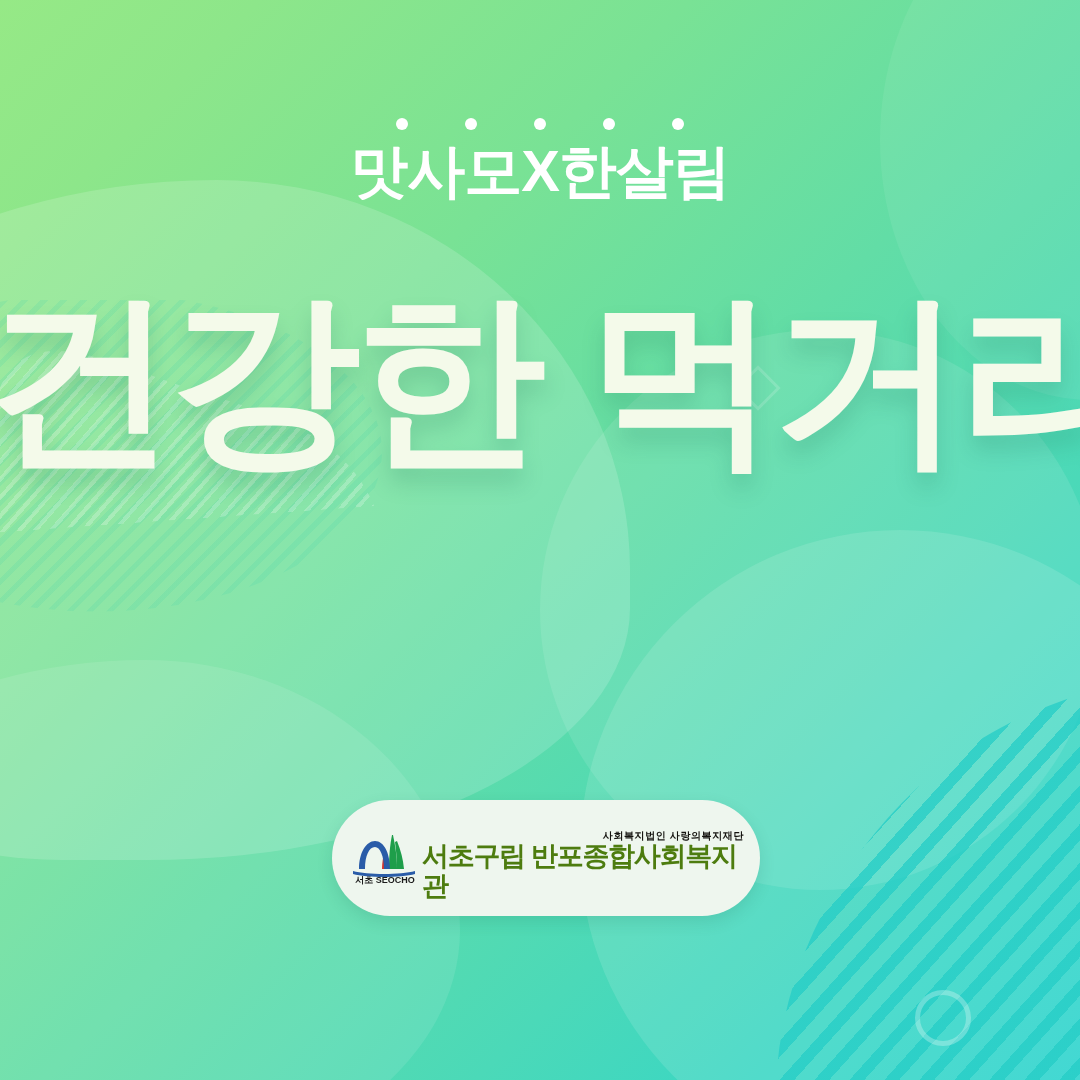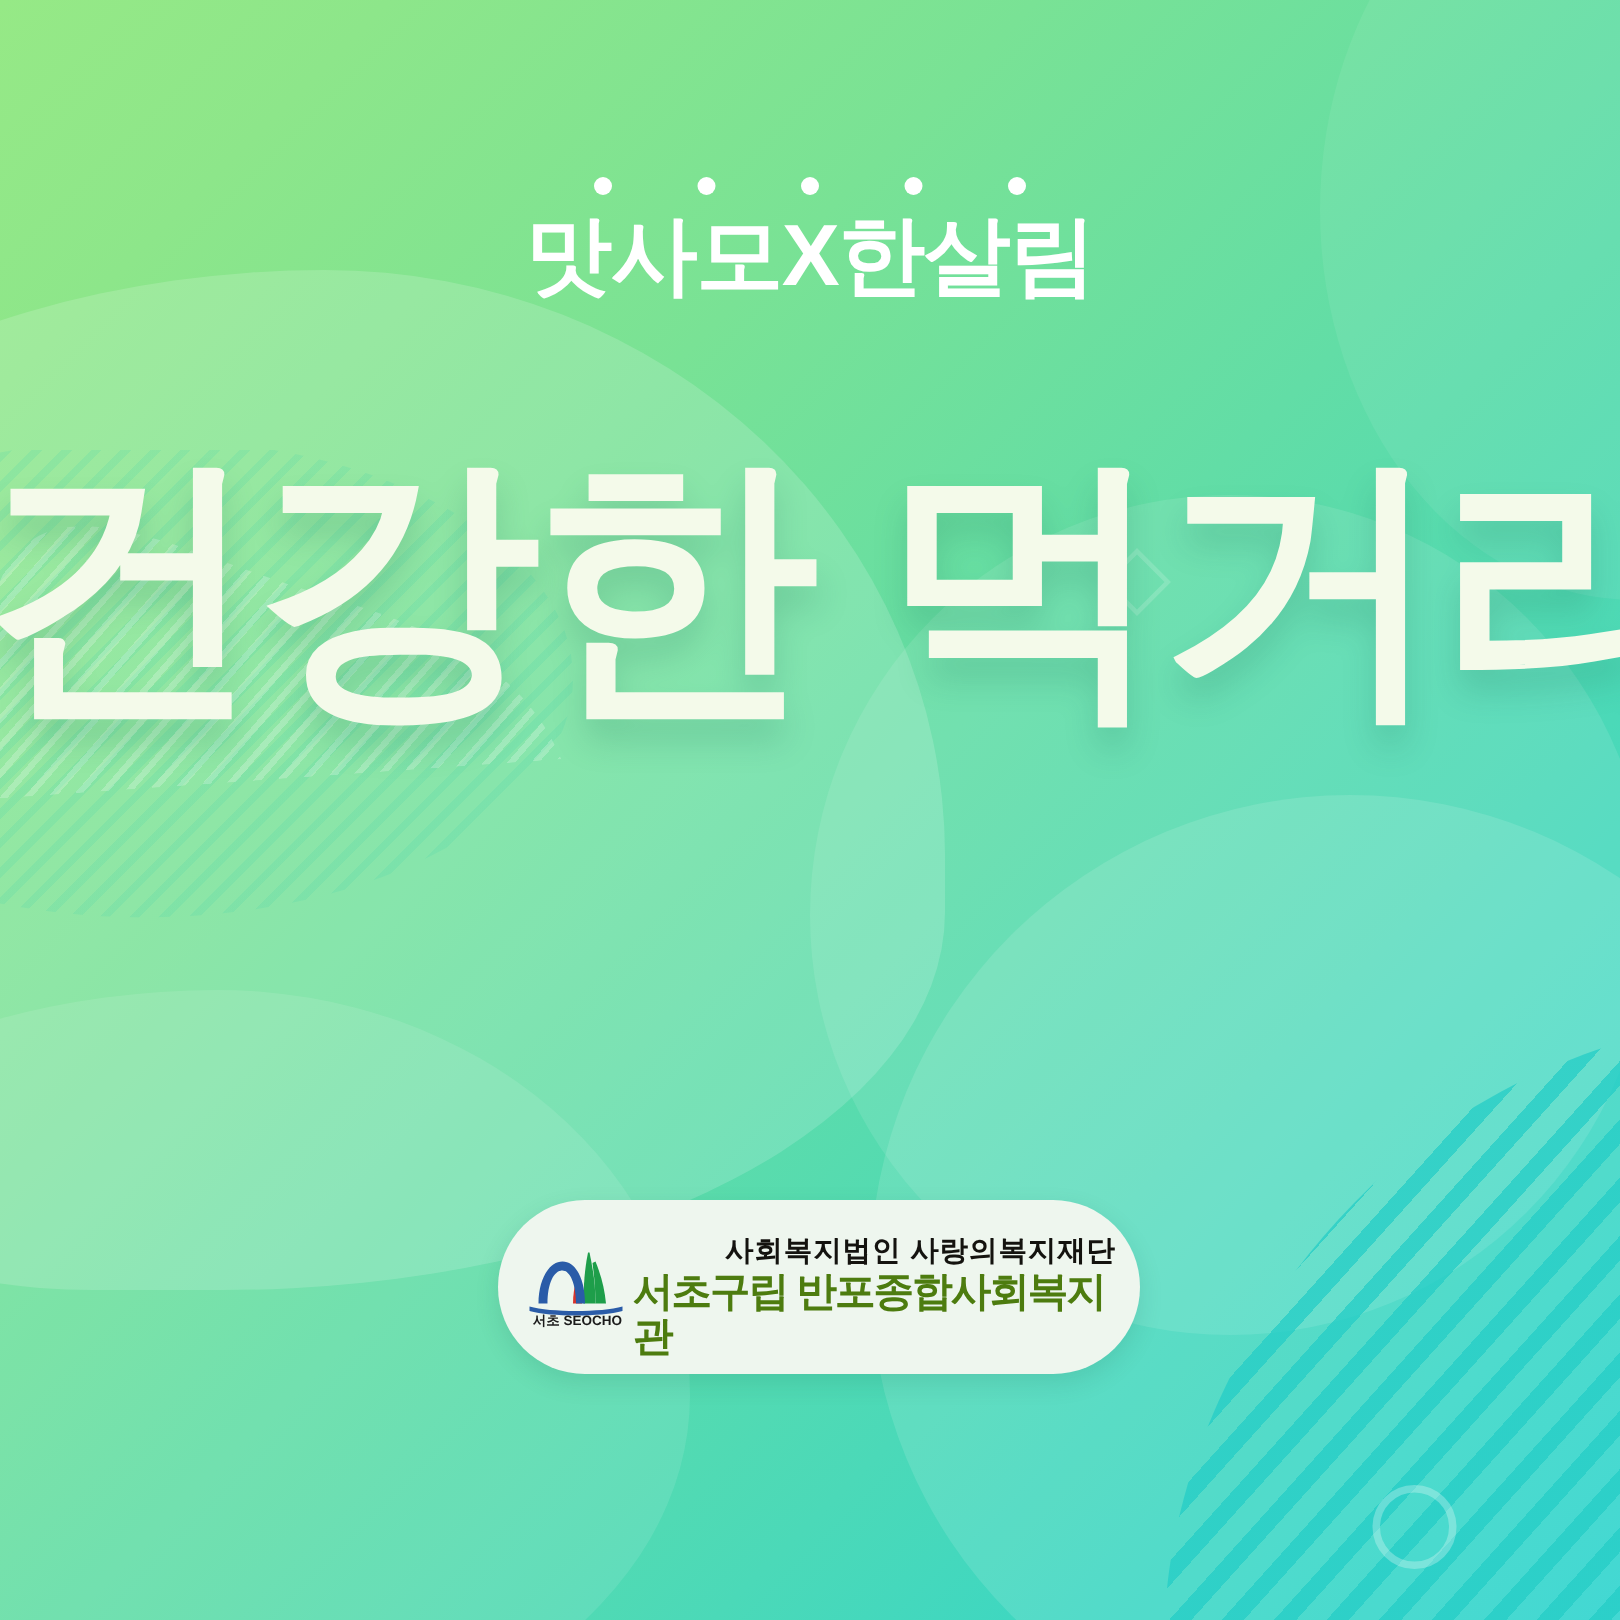--- a/index.html
+++ b/index.html
@@ -139,21 +139,21 @@
     color: #ffffff;
     font-size: 58px;
     font-weight: 700;
     letter-spacing: -1px;
     line-height: 1.15;
   }
 
   
   .title-wrap {
     position: absolute;
-    left: 0; right: 0; top: 304px;
+    left: 0; right: 0; top: 292px;
     text-align: right;
   }
   .title-line {
     color: #f4faea;
     font-weight: 900;
     letter-spacing: -6px;
     line-height: 0.94;
     white-space: nowrap;
     text-shadow: 0 14px 22px rgba(32,120,90,0.22);
   }
@@ -187,21 +187,21 @@
     justify-content: center;
   }
   .badge-text {
     flex: 1 1 auto;
     display: flex;
     flex-direction: column;
     align-items: flex-end;
     padding-right: 4px;
   }
   .badge-org {
-    font-size: 19px;
+    font-size: 10px;
     font-weight: 700;
     color: #14130f;
     letter-spacing: 0.6px;
     line-height: 1.1;
     margin-top: 16px;
   }
   .badge-name {
     font-size: 27px;
     font-weight: 900;
     color: #4d7c0f;

